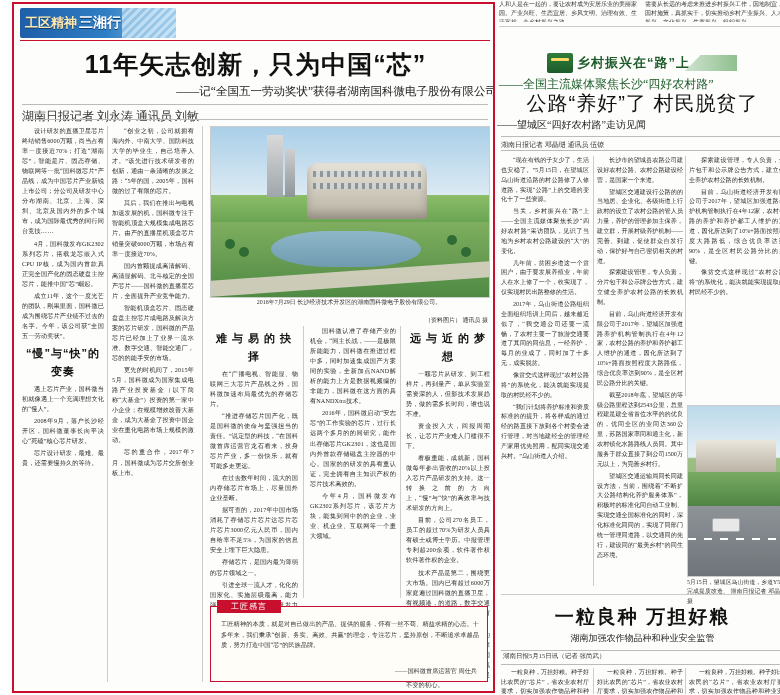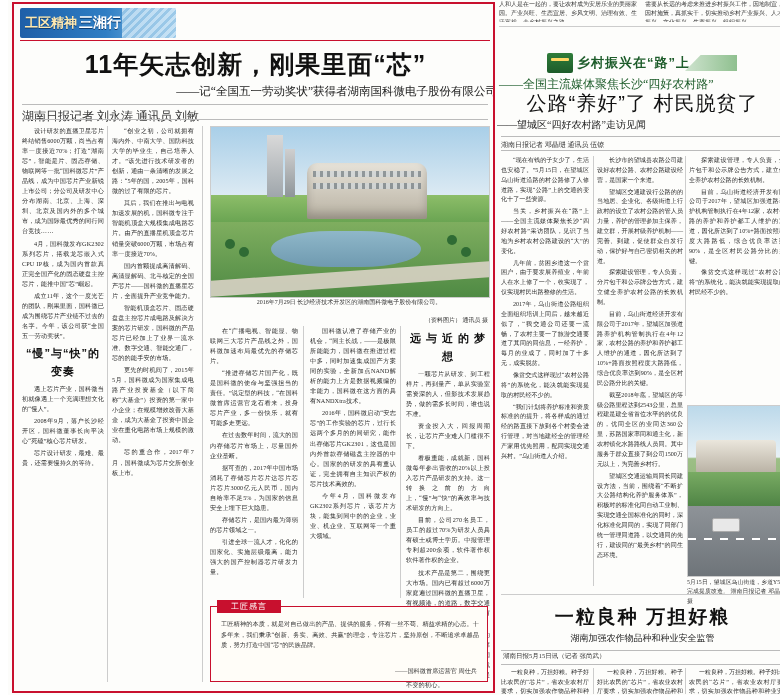--- a/index.html
+++ b/index.html
@@ -384,21 +384,21 @@
 
   <div class="left-page">
 
     <div class="masthead">
       <span class="mh-red">工区精神</span>
       <span class="mh-white">三湘行</span>
       <span class="mh-wave"></span>
     </div>
     <div class="mh-rule"></div>
 
-    <div class="headline">11年矢志创新，刚果里面“芯”</div>
+    <div class="headline">11年矢志创新，只为中国“芯”</div>
     <div class="subhead">——记“全国五一劳动奖状”获得者湖南国科微电子股份有限公司</div>
     <div class="byline-rule"></div>
     <div class="byline">湖南日报记者  刘永涛  通讯员  刘敏</div>
     <div class="byline-rule2"></div>
 
     <div class="photo-main">
       <div class="ph-sky"></div>
       <div class="ph-tower"></div>
       <div class="ph-tower2"></div>
       <div class="ph-bldg"></div>
@@ -428,20 +428,21 @@
       <p>“创业之初，公司就拥有海内外、中南大学、国防科技大学的毕业生，自己培养人才。”该先进行技术研发者的创新，通由一条清晰的发展之路：“5年的国，2005年，国科微的过了有限的芯片。</p>
       <p>其后，我们在推出与电视加速发展的机，国科微专注于智能机顶盒大规模集成电路芯片。由产的直播星机顶盒芯片销量突破6000万颗，市场占有率一度接近70%。</p>
       <p>国内首颗提成高清解码、高清显解码、北斗核定的全国产芯片——国科微的直播星芯片，全面提升产业竞争能力。</p>
       <p>智能机顶盒芯片、固态硬盘盘主控芯片成电路及解决方案的芯片研发，国科微的产品芯片已经加上了业界一流水准、数字交通、智能交通厂，芯的的能手安的市场。</p>
       <p>更先的时机间了，2015年5月，国科微成为国家集成电路产业投资基金（以下简称“大基金”）投资的第一家中小企业；在规模增效改善大基金，成为大基金了投资中国企业在重化电路市场上规模的激动。</p>
       <p>芯的重合作，2017年7月，国科微成为芯片交所创业板上市。</p>
     </div>
     <div class="col-sep" style="left:188px; top:122px; height:556px;"></div>
 
     <div class="col" style="left:196px; top:322px; width:88px; height:272px;">
+      <div class="sec-title">难 与 易 的 抉 择</div>
       <p>在“广播电视、智能显、物联网三大芯片产品线之外，国科微加速布局最优先的存储芯片。</p>
       <p>“推进存储芯片国产化，既是国科微的使命与坚强担当的责任。”说定型的科技，“在国科微首席运营官龙石看来，投身芯片产业，多一份快乐，就有可能多走更远。</p>
       <p>在过去数年时间，流大的国内存储芯片市场上，尽量国外企业垄断。</p>
       <p>据可查的，2017年中国市场消耗了存储芯片芯片达芯片芯片芯片3000亿元人民币，国内自给率不足5%，为国家的信息安全上埋下巨大隐患。</p>
       <p>存储芯片，是国内最为薄弱的芯片领域之一。</p>
       <p>引进全球一流人才，化化的国家化、实施层级最高，能力强大的国产控制器芯片研发力量。</p>
     </div>
     <div class="col-sep" style="left:289px; top:322px; height:272px;"></div>
 
     <div class="col" style="left:296px; top:322px; width:86px; height:272px;">

